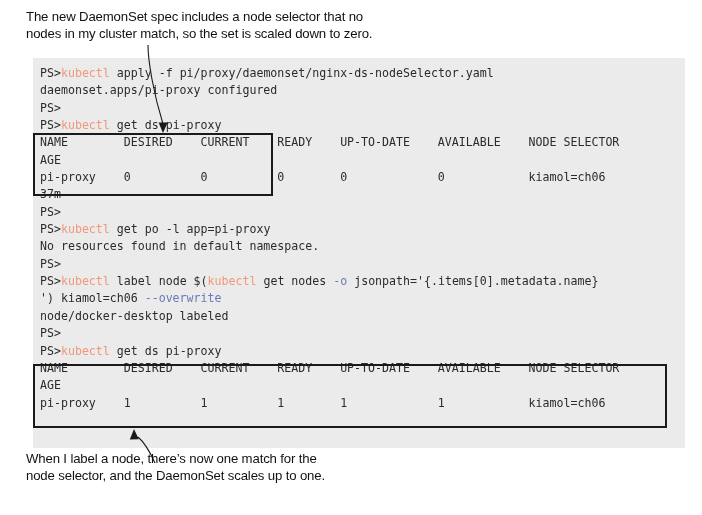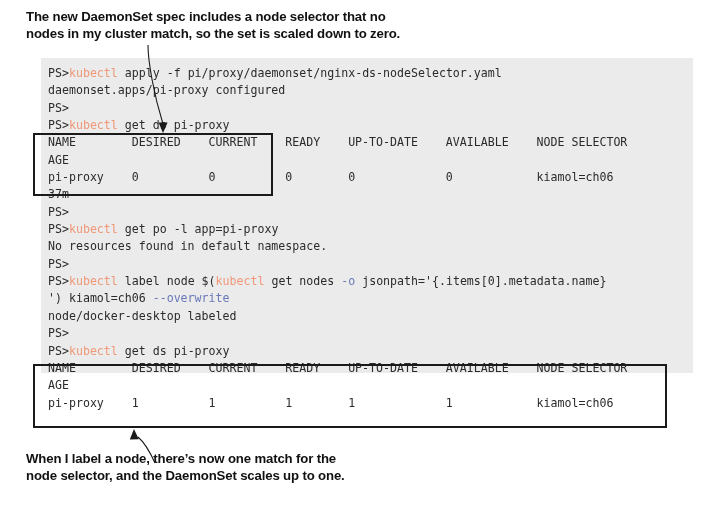--- a/index.html
+++ b/index.html
@@ -12,39 +12,38 @@
     height: 515px;
     position: relative;
     font-family: "Liberation Sans", sans-serif;
     overflow: hidden;
   }
 
   
   .caption {
     position: absolute;
     font-family: "Liberation Sans", sans-serif;
-    font-weight: bold;
+    font-weight: normal;
     font-size: 13.2px;
     line-height: 17px;
     color: #111111;
     letter-spacing: -0.15px;
     white-space: pre;
   }
   #caption-top { left: 26px; top: 8px; }
   #caption-bottom { left: 26px; top: 450px; }
 
   
   #terminal {
     position: absolute;
     left: 33px;
     top: 58px;
     width: 652px;
-    height: 315px;
+    height: 390px;
     background: #ebebeb;
-    margin-left: 8px;
   }
   #term-text {
     position: absolute;
     left: 7px;
     top: 7px;
     font-family: "DejaVu Sans Mono", monospace;
     font-size: 11.6px;
     line-height: 17.35px;
     color: #2b2b2b;
     white-space: pre;

